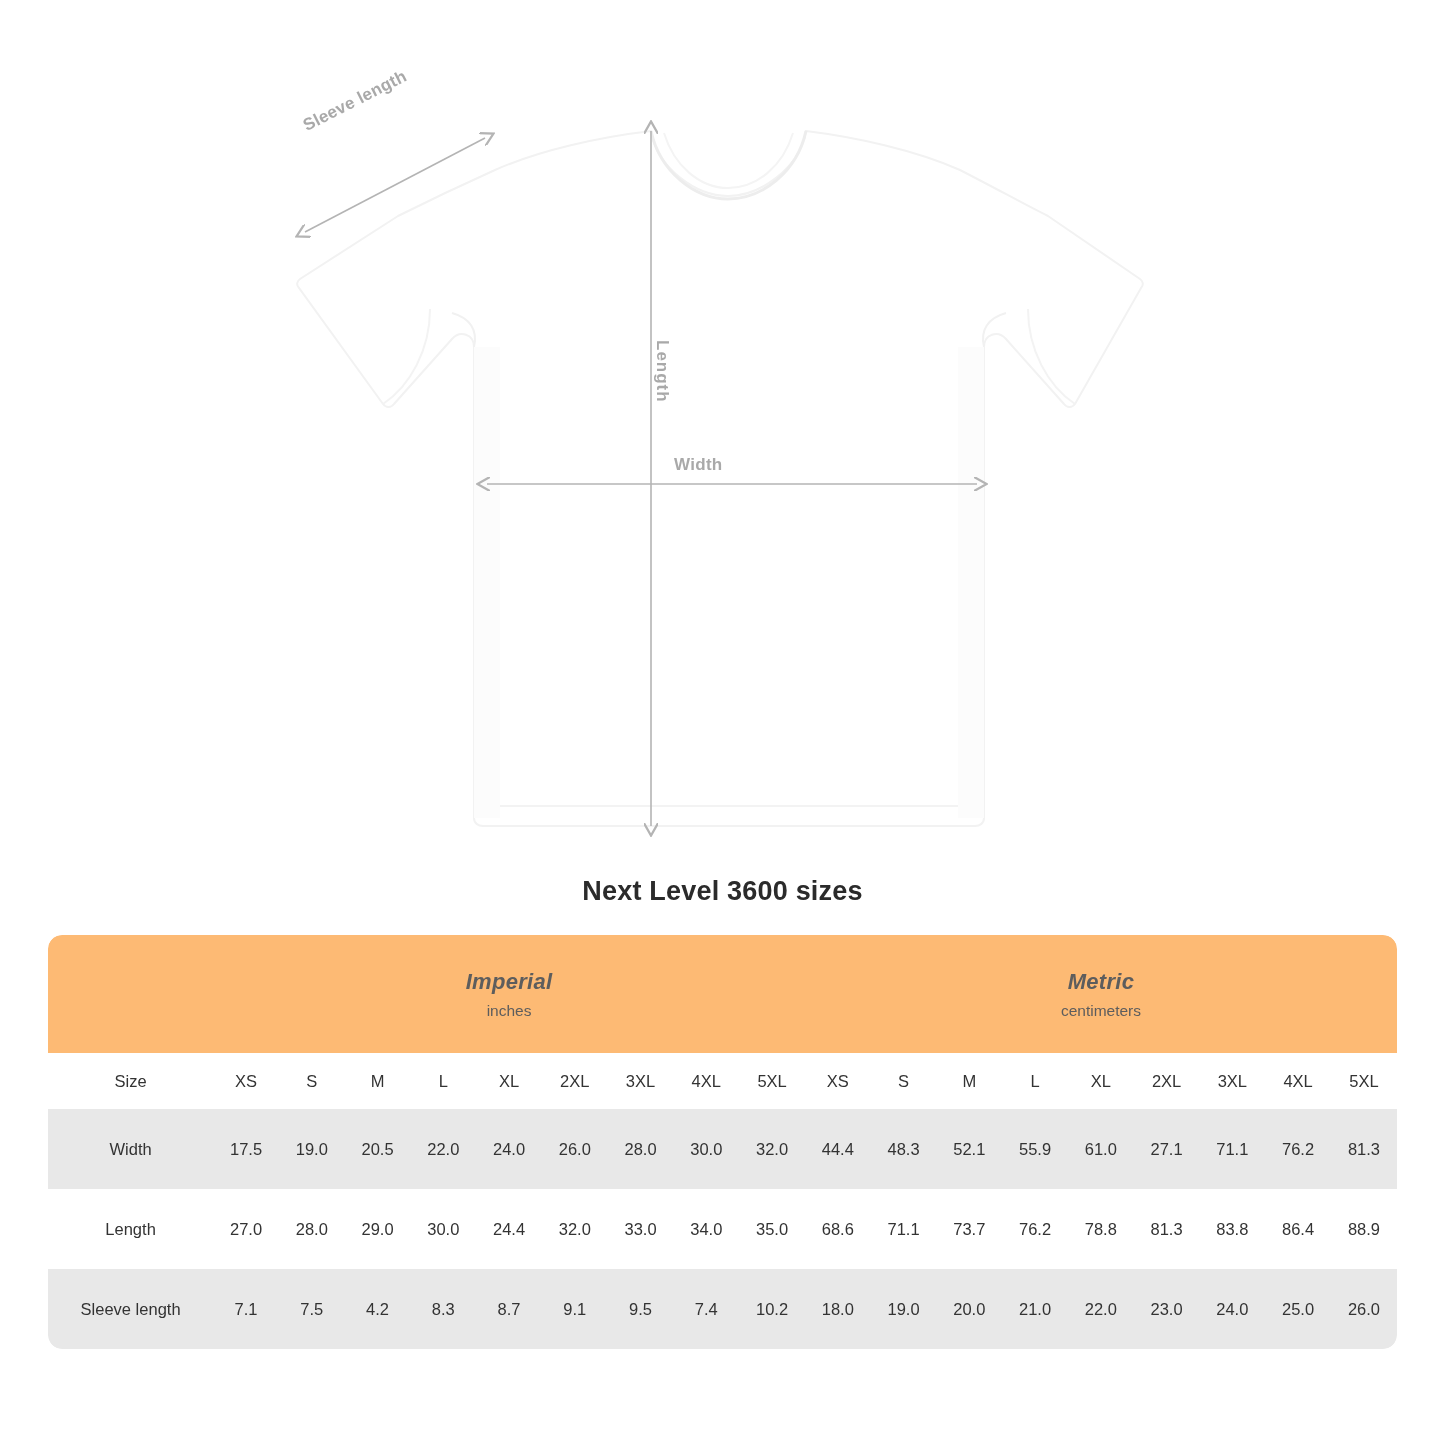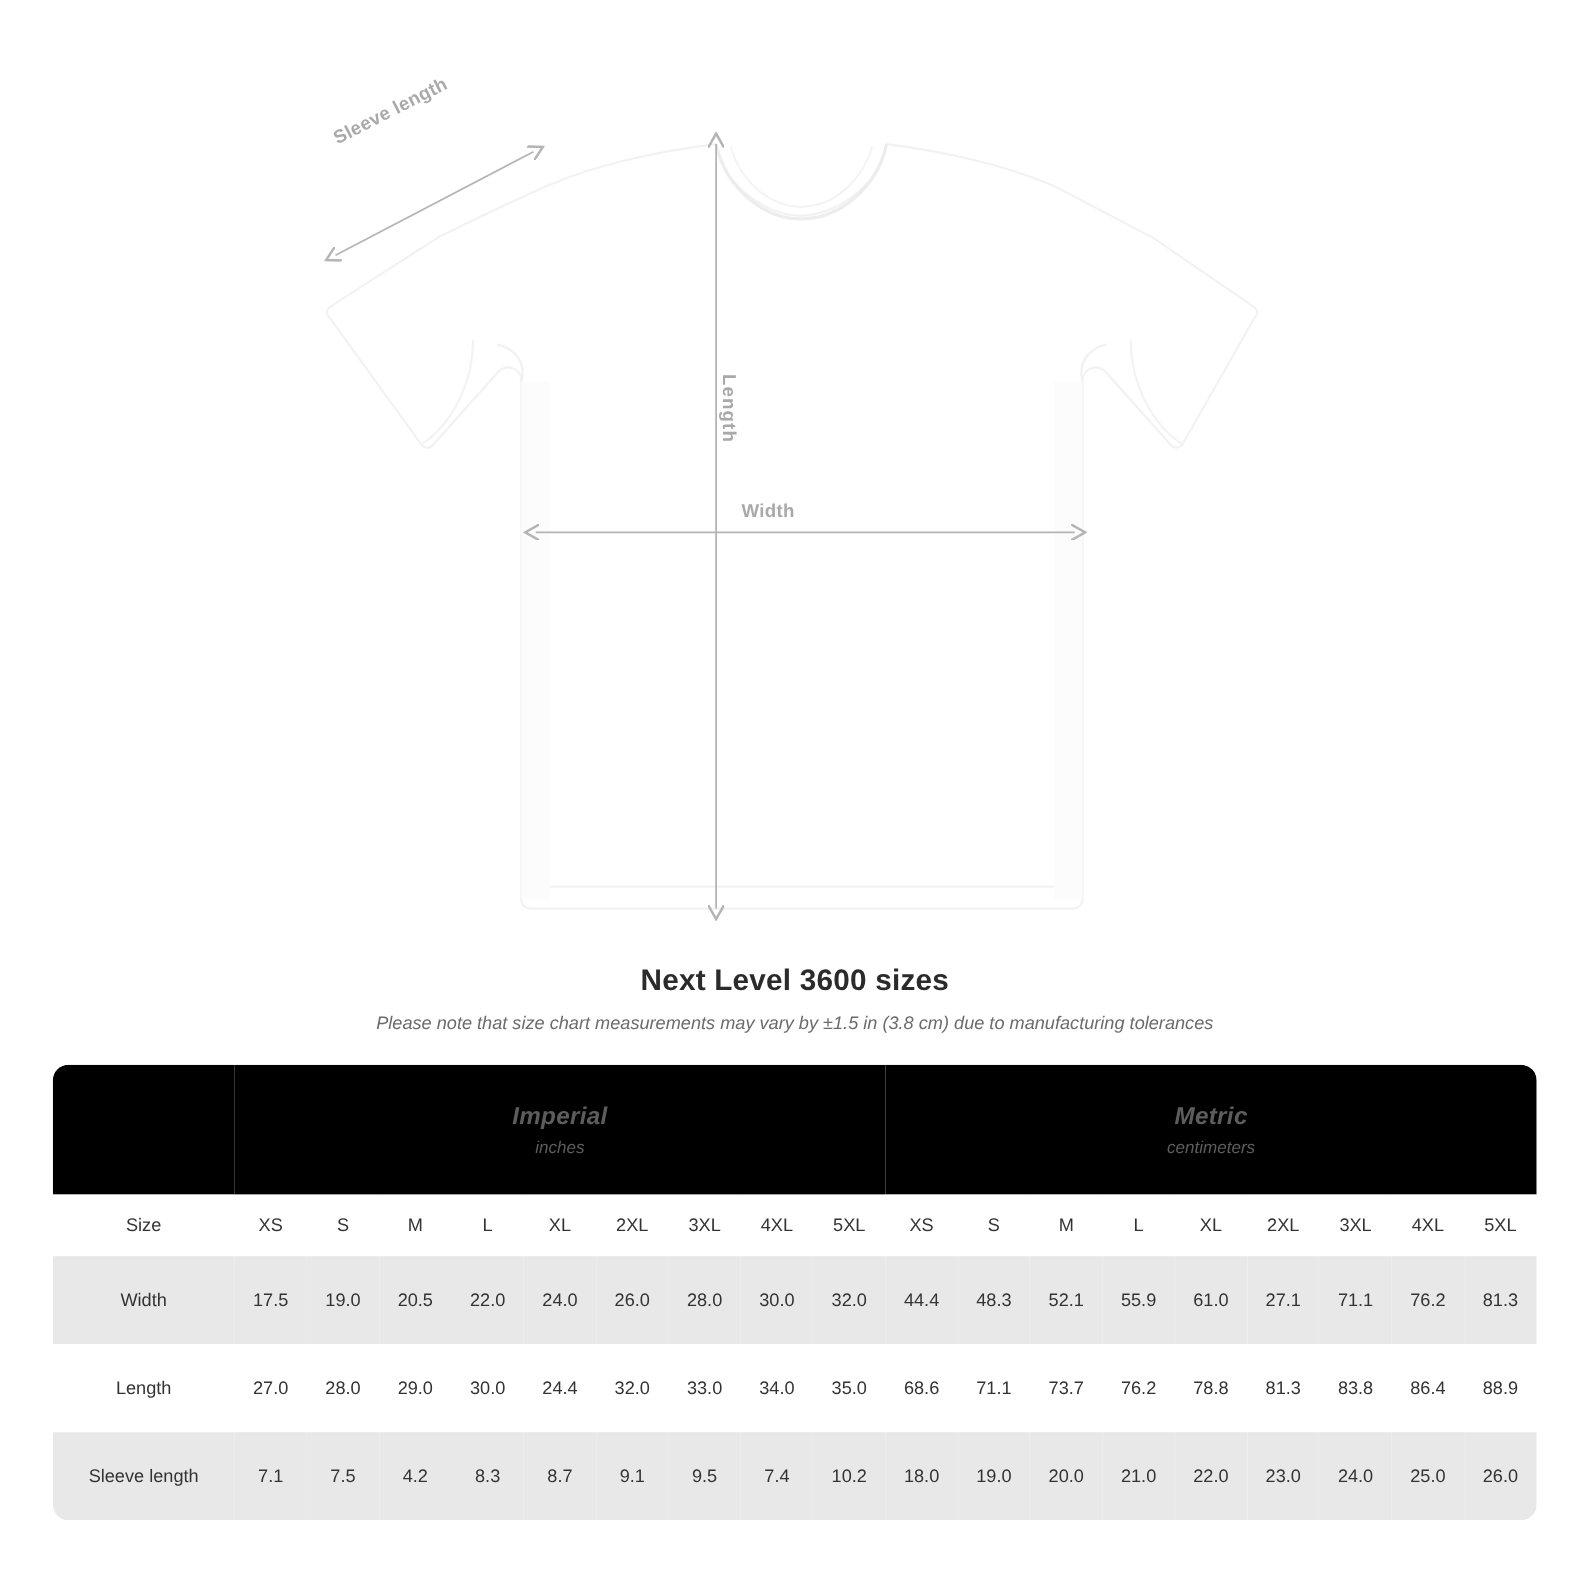--- a/index.html
+++ b/index.html
@@ -88,33 +88,32 @@
   table.size-table td, table.size-table th {
     border: none;
     text-align: center;
     font-size: 16.5px;
     color: #333333;
     font-weight: normal;
     padding: 0;
   }
   .sys-row td {
     height: 118px;
-    background: #000000;
+    background: #fdba74;
     vertical-align: middle;
   }
   .sys-name {
     font-size: 22px;
     font-weight: bold;
     font-style: italic;
     color: #5d5d5d;
     letter-spacing: 0.3px;
   }
   .sys-unit {
     font-size: 15.5px;
-    font-style: italic;
     color: #5d5d5d;
     margin-top: 7px;
   }
   .head-row td {
     height: 56px;
     background: #ffffff;
     font-weight: bold;
     font-size: 17px;
     color: #333;
   }
@@ -202,21 +201,20 @@
       <line x1="487" y1="484" x2="977" y2="484" stroke="#b4b4b4" stroke-width="1.6" marker-start="url(#arrowStart)" marker-end="url(#arrowEnd)"></line>
     </svg>
 
     <div class="dim-label label-sleeve">Sleeve length</div>
     <div class="dim-label label-length">Length</div>
     <div class="dim-label label-width">Width</div>
   </div>
 
   <div class="title-block">
     <div class="chart-title">Next Level 3600 sizes</div>
-    <div class="chart-note">Please note that size chart measurements may vary by ±1.5 in (3.8 cm) due to manufacturing tolerances</div>
   </div>
 
   <div class="table-wrap">
     <table class="size-table">
       <colgroup>
         <col class="label-col">
         <col class="data-col">
           <col class="data-col">
           <col class="data-col">
           <col class="data-col">

